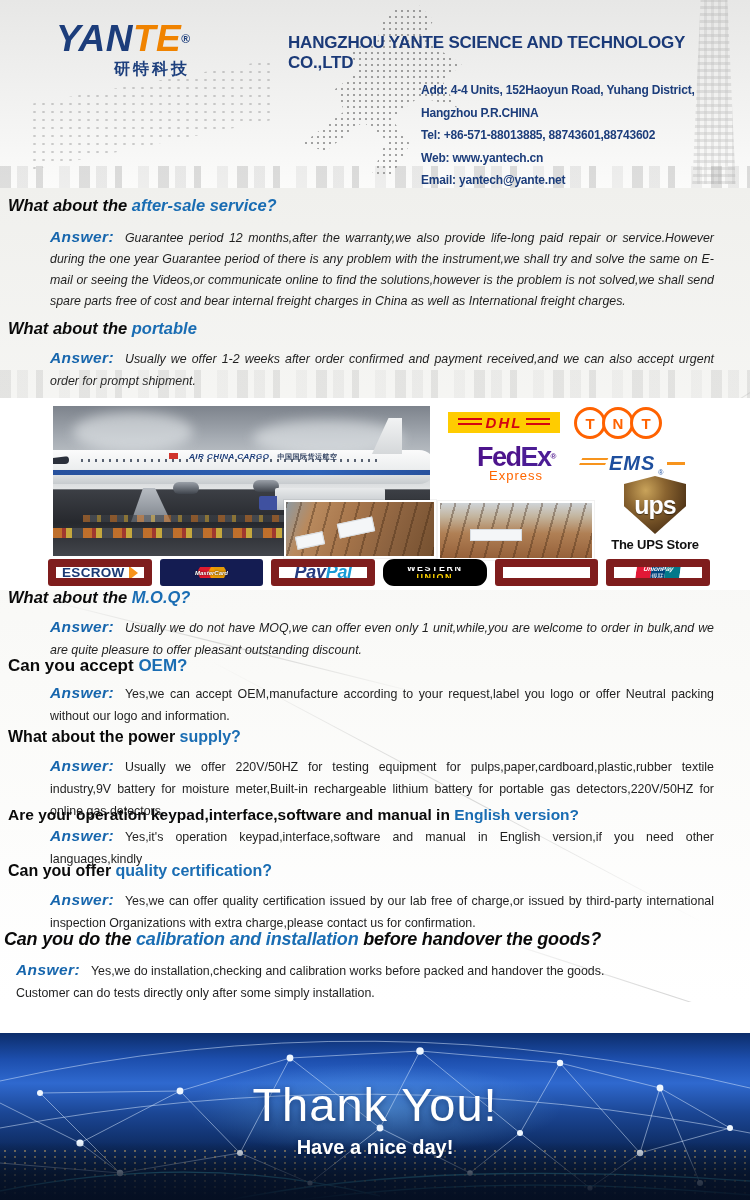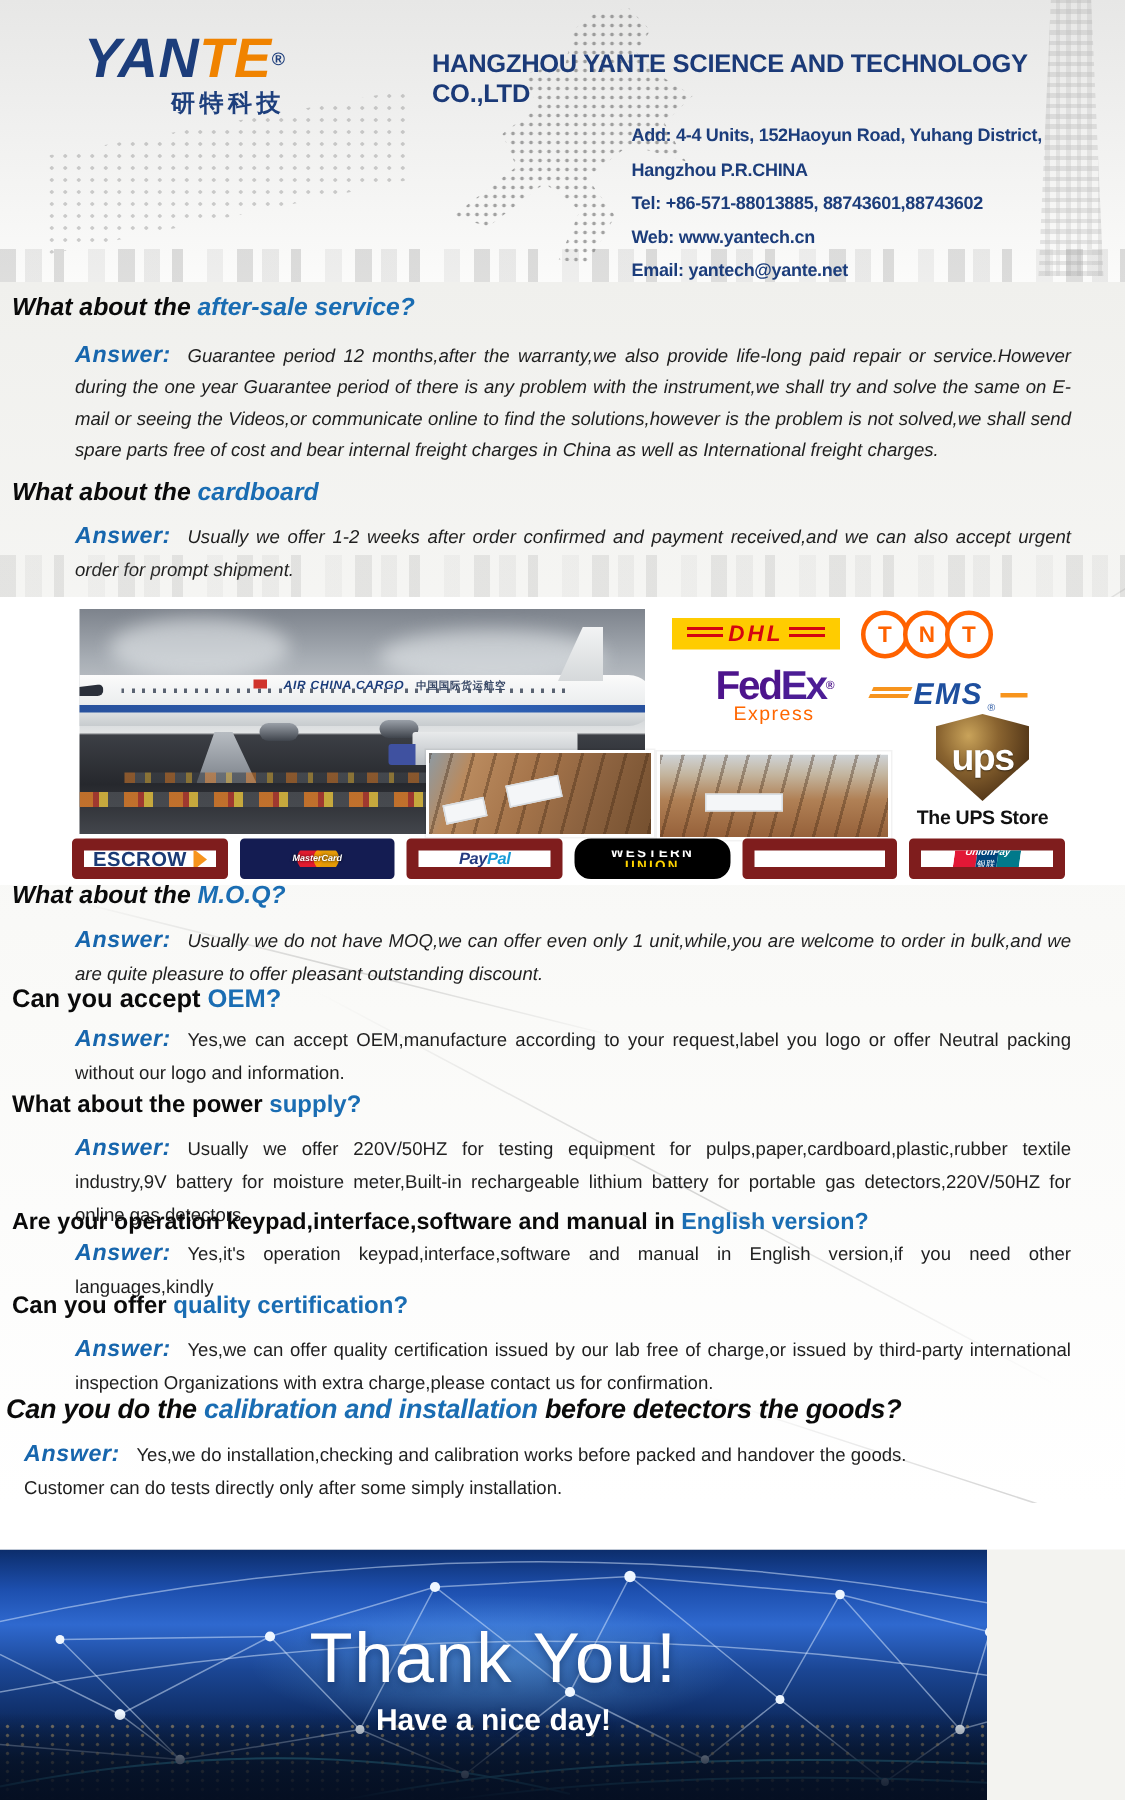--- a/index.html
+++ b/index.html
@@ -132,32 +132,32 @@
       align-items:center;justify-content:center;overflow:hidden;position:relative;}
   .escrow-txt{color:#1b3a75;font-weight:900;font-size:13.5px;letter-spacing:.3px;}
   .escrow-arrow{width:0;height:0;border-left:9px solid #f7941d;border-top:7px solid transparent;
       border-bottom:7px solid transparent;margin-left:4px;}
   .pb-mc{background:#141c52;border-color:#141c52;}
   .mc-c{width:17px;height:17px;border-radius:50%;}
   .mc-red{background:#e01b2f;margin-right:-6px;}
   .mc-yel{background:#f6a500;opacity:.92;}
   .mc-txt{position:absolute;color:#fff;font-size:6px;font-weight:bold;font-style:italic;text-shadow:0 0 2px #000;}
   .pp-1{color:#253b80;} .pp-2{color:#179bd7;}
-  .pp{font-weight:900;font-style:italic;font-size:11px;letter-spacing:-0.3px;}
+  .pp{font-weight:900;font-style:italic;font-size:18px;letter-spacing:-0.3px;}
   .pb-wu{background:#000;border-color:#000;flex-direction:column;line-height:9px;border-radius:11px;}
   .wu-1{color:#fff;font-weight:900;font-size:9px;letter-spacing:1.5px;}
   .wu-2{color:#ffd400;font-weight:900;font-size:9px;letter-spacing:1.5px;}
   .visa-txt{color:#404040;font-weight:900;font-style:italic;font-size:13px;letter-spacing:.5px;margin-top:20px;}
   .up-card{position:relative;width:44px;height:19px;display:flex;transform:skewX(-8deg);border-radius:2px;overflow:hidden;}
   .up-r{flex:1;background:#e21836;} .up-b{flex:1;background:#00447c;} .up-g{flex:1;background:#01798a;}
   .up-txt{position:absolute;top:2px;left:0;right:0;text-align:center;color:#fff;font-size:6.5px;font-weight:bold;font-style:italic;}
   .up-cn{position:absolute;bottom:1px;left:0;right:0;text-align:center;color:#fff;font-size:6px;}
 
   
-  .footer{position:absolute;top:1033px;left:0;width:658px;height:167px;overflow:hidden;
+  .footer{position:absolute;top:1033px;left:0;width:750px;height:167px;overflow:hidden;
       background:linear-gradient(180deg,#0c2d6b 0%,#1d4fae 16%,#2f69cf 30%,#1b4694 48%,#0e2c63 68%,#0a1f44 84%,#071530 100%);}
   .glow{position:absolute;left:25%;top:18%;width:50%;height:55%;border-radius:50%;
       background:radial-gradient(ellipse,rgba(130,205,255,.38) 0%,rgba(130,205,255,0) 70%);}
   .citydark{position:absolute;bottom:0;width:100%;height:58px;
       background:linear-gradient(180deg,rgba(5,14,30,0) 0%,rgba(6,17,36,.75) 55%,#050f22 100%);}
   .citylights{position:absolute;bottom:0;width:100%;height:52px;opacity:.55;
       background:radial-gradient(circle,rgba(255,208,118,.9) .7px,transparent 1.5px);background-size:10px 6px;}
   .mesh{position:absolute;inset:0;}
   .thank{position:absolute;top:44px;width:100%;text-align:center;color:#fff;font-size:47px;
       letter-spacing:1px;text-shadow:0 2px 6px rgba(0,25,70,.5);}
@@ -195,21 +195,21 @@
 Web: www.yantech.cn
 Email: yantech@yante.net</div>
   </div>
 
   <div class="qa qa-italic" id="qa1">
     <div class="qa-q"><span>What about the </span><span class="hl">after-sale service?</span><span></span></div>
     <div class="qa-a"><span class="alabel">Answer:</span><span class="answer-text">Guarantee period 12 months,after the warranty,we also provide life-long paid repair or service.However during the one year Guarantee period of there is any problem with the instrument,we shall try and solve the same on E-mail or seeing the Videos,or communicate online to find the solutions,however is the problem is not solved,we shall send spare parts free of cost and bear internal freight charges in China as well as International freight charges.</span></div>
   </div>
 
   <div class="qa qa-italic" id="qa2">
-    <div class="qa-q"><span>What about the </span><span class="hl">cardboard</span><span></span></div>
+    <div class="qa-q"><span>What about the </span><span class="hl">portable</span><span></span></div>
     <div class="qa-a"><span class="alabel">Answer:</span><span class="answer-text">Usually we offer 1-2 weeks after order confirmed and payment received,and we can also accept urgent order for prompt shipment.</span></div>
   </div>
 
   <div class="panel">
     <div class="skyline sky2"></div>
 
     <div class="photo-plane">
       <div class="cloud" style="left:20px;top:6px;width:120px;height:40px;"></div>
       <div class="cloud" style="left:200px;top:14px;width:150px;height:36px;"></div>
       <div class="fuselage">
@@ -321,21 +321,21 @@
     <div class="qa-q"><span>Are your operation keypad,interface,software and manual in </span><span class="hl">English version?</span><span></span></div>
     <div class="qa-a"><span class="alabel">Answer:</span><span class="answer-text">Yes,it's operation keypad,interface,software and manual in English version,if you need other languages,kindly</span></div>
   </div>
 
   <div class="qa qa-upright" id="qa7">
     <div class="qa-q"><span>Can you offer </span><span class="hl">quality certification?</span><span></span></div>
     <div class="qa-a"><span class="alabel">Answer:</span><span class="answer-text">Yes,we can offer quality certification issued by our lab free of charge,or issued by third-party international inspection Organizations with extra charge,please contact us for confirmation.</span></div>
   </div>
 
   <div class="qa qa-italic" id="qa8">
-    <div class="qa-q"><span>Can you do the </span><span class="hl">calibration and installation</span><span> before detectors the goods?</span></div>
+    <div class="qa-q"><span>Can you do the </span><span class="hl">calibration and installation</span><span> before handover the goods?</span></div>
     <div class="qa-a" style="font-style:normal;padding-left:16px;"><span class="alabel">Answer:</span><span class="answer-text">Yes,we do installation,checking and calibration works before packed and handover the goods.
 Customer can do tests directly only after some simply installation.</span></div>
   </div>
 
   <div class="gap-white"></div>
 
   <div class="footer">
     <div class="glow"></div>
     <svg class="mesh" width="750" height="167" viewBox="0 0 750 167">
       <g stroke="rgba(220,236,255,0.5)" stroke-width="1" fill="none">

